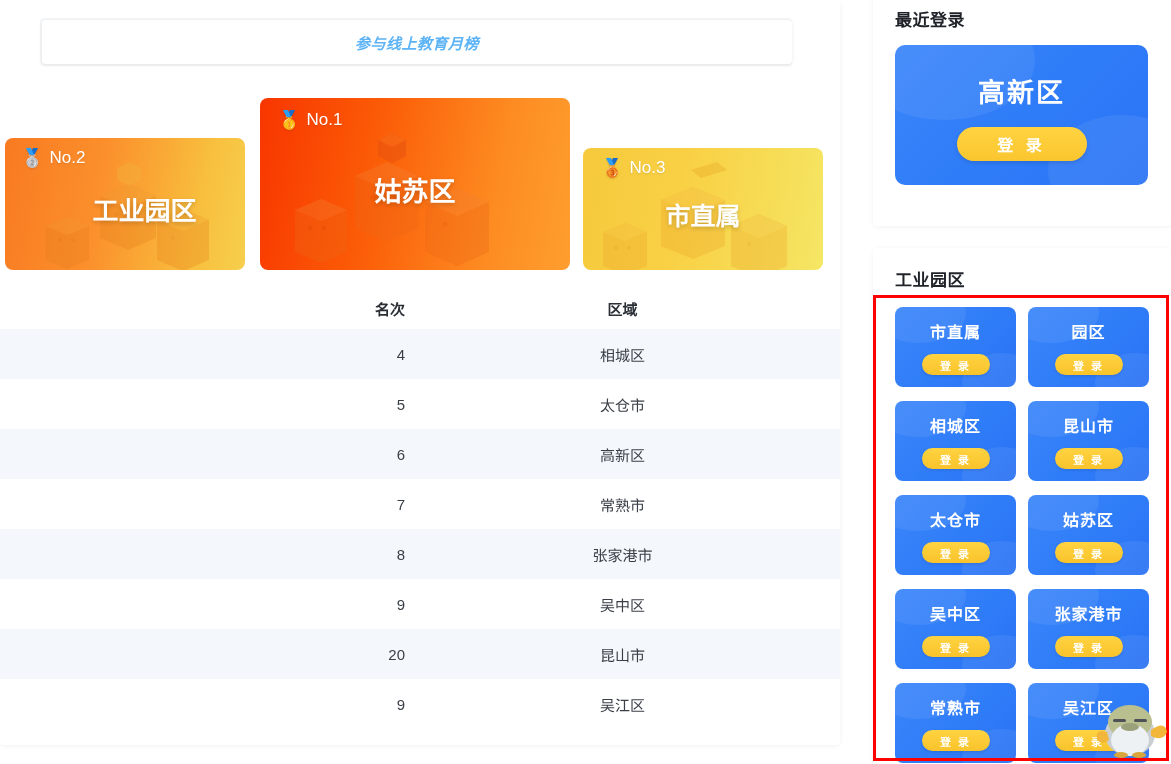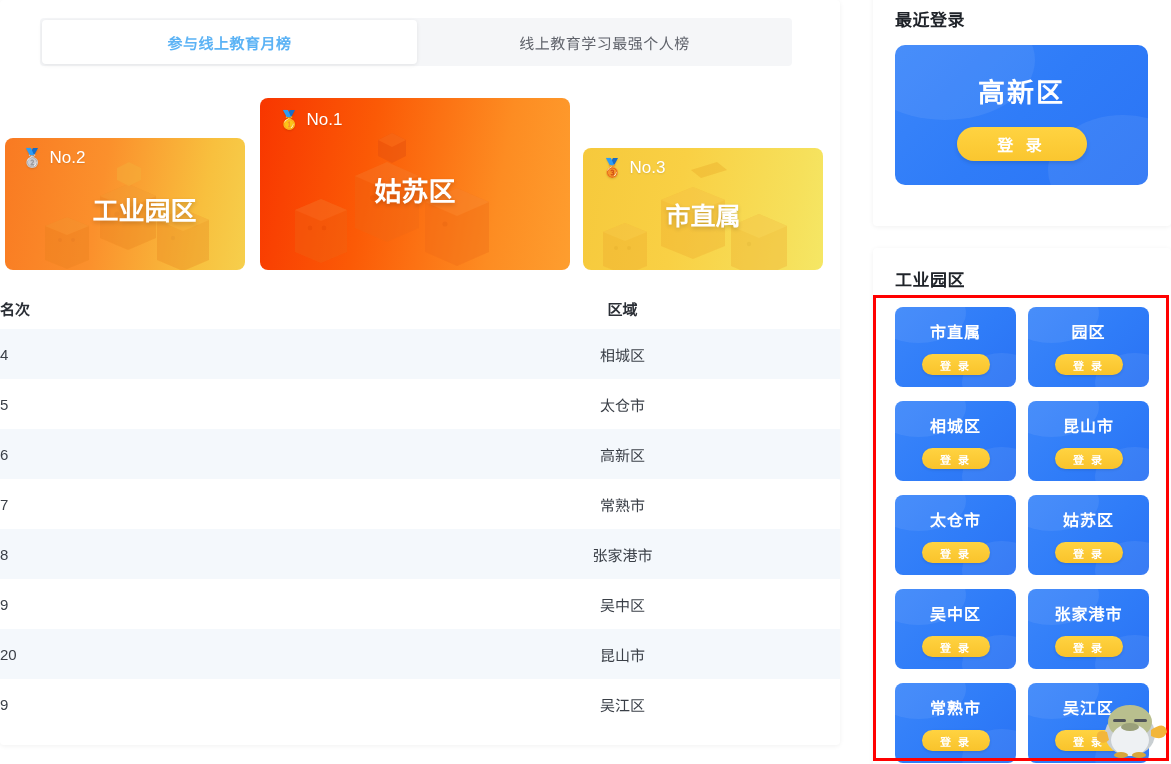--- a/index.html
+++ b/index.html
@@ -30,20 +30,21 @@
     display: flex;
     align-items: stretch;
   }
   .tab {
     flex: 1 1 0;
     display: flex; align-items: center; justify-content: center;
     font-size: 15px;
     color: #60636b;
     cursor: pointer;
     letter-spacing: .5px;
+    font-style: italic;
   }
   .tab.active {
     background: #ffffff;
     color: #5cb3f5;
     font-weight: bold;
     border-radius: 4px;
     box-shadow: 0 1px 4px rgba(0,0,0,.08);
     margin: 2px 0 2px 2px;
   }
 
@@ -95,21 +96,21 @@
   
   .rank-table { position: absolute; left: 0; top: 287px; width: 840px; }
   .rt-head {
     display: flex; height: 42px; align-items: center;
     background: #ffffff;
     font-weight: bold; font-size: 15px; color: #2b2f36;
   }
   .rt-row { display: flex; height: 50px; align-items: center; font-size: 15px; color: #3a3f47; position: relative; z-index: 2; }
   .rt-row.odd { background: #f4f8fc; }
   .rt-row.even { background: #ffffff; }
-  .col-rank { width: 405px; text-align: left; }
+  .col-rank { width: 405px; text-align: right; }
   .col-area { flex: 1; text-align: center; }
 
   
   .bird-wm {
     position: absolute; left: 530px; top: 330px;
     width: 120px; height: 110px; z-index: 1; pointer-events: none;
   }
 
   
   .side { position: absolute; left: 873px; top: 0; width: 298px; height: 543px; }
@@ -224,23 +225,20 @@
 </head>
 <body>
 
 <div class="page">
 
   <div class="main-card">
 
     <div class="tabs">
       <div class="tab active">
         <span>参与线上教育月榜</span>
-      </div>
-      <div class="tab">
-        <span>线上教育学习最强个人榜</span>
       </div>
     </div>
 
     <div class="podium">
 
       <div class="pcard rank2">
         <svg class="boxes" viewBox="0 0 240 132" preserveAspectRatio="xMidYMax meet">
           <g fill="#e8801c" opacity="0.55">
             <path d="M95 58 l28 -12 28 12 v42 l-28 12 -28 -12 z"></path>
             <path d="M95 58 l28 -12 28 12 -28 12 z" fill="#f09a33"></path>

